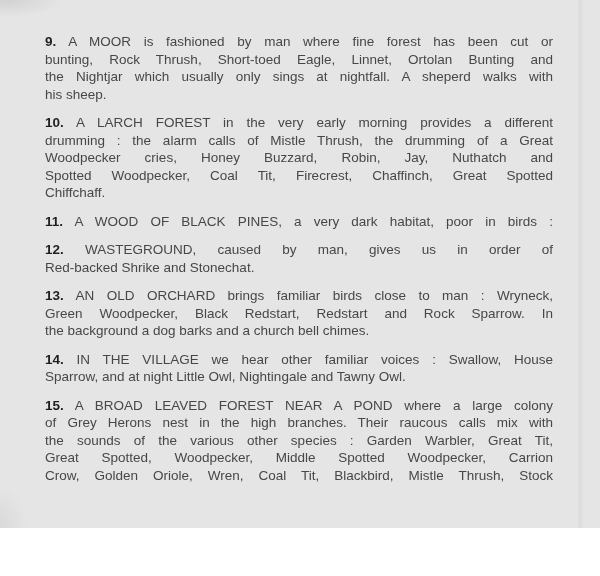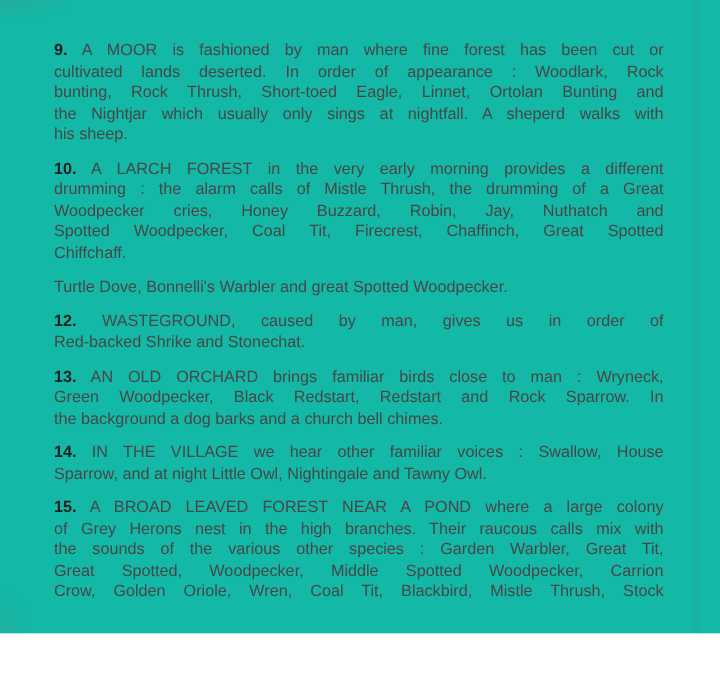--- a/index.html
+++ b/index.html
@@ -4,21 +4,21 @@
 <style>
   html, body {
     margin: 0;
     padding: 0;
     background: #ffffff;
   }
   .page {
     position: relative;
     width: 600px;
     height: 528px;
-    background: #14b8a6;
+    background: #e5e5e5;
     overflow: hidden;
     font-family: "Liberation Sans", "DejaVu Sans", sans-serif;
   }
   
   .scan-edge-right {
     position: absolute;
     left: 577px;
     top: 0;
     width: 7px;
     height: 576px;
@@ -68,34 +68,33 @@
 </head>
 <body>
 
 <div class="page">
   <div class="scan-smudge-topleft"></div>
   <div class="scan-smudge-bottomleft"></div>
   <div class="scan-edge-right"></div>
   <div class="text-column">
       <div class="para">
         <div class="line"><span class="num">9.</span> A MOOR is fashioned by man where fine forest has been cut or</div>
-        <div class="line">cultivated lands deserted. In order of appearance : Woodlark, Rock</div>
         <div class="line">bunting, Rock Thrush, Short-toed Eagle, Linnet, Ortolan Bunting and</div>
         <div class="line">the Nightjar which usually only sings at nightfall. A sheperd walks with</div>
         <div class="line endline">his sheep.</div>
       </div>
       <div class="para">
         <div class="line"><span class="num">10.</span> A LARCH FOREST in the very early morning provides a different</div>
         <div class="line">drumming : the alarm calls of Mistle Thrush, the drumming of a Great</div>
         <div class="line">Woodpecker cries, Honey Buzzard, Robin, Jay, Nuthatch and</div>
         <div class="line">Spotted Woodpecker, Coal Tit, Firecrest, Chaffinch, Great Spotted</div>
         <div class="line endline">Chiffchaff.</div>
       </div>
       <div class="para">
-        <div class="line endline">Turtle Dove, Bonnelli's Warbler and great Spotted Woodpecker.</div>
+        <div class="line"><span class="num">11.</span> A WOOD OF BLACK PINES, a very dark habitat, poor in birds :</div>
       </div>
       <div class="para">
         <div class="line"><span class="num">12.</span> WASTEGROUND, caused by man, gives us in order of</div>
         <div class="line endline">Red-backed Shrike and Stonechat.</div>
       </div>
       <div class="para">
         <div class="line"><span class="num">13.</span> AN OLD ORCHARD brings familiar birds close to man : Wryneck,</div>
         <div class="line">Green Woodpecker, Black Redstart, Redstart and Rock Sparrow. In</div>
         <div class="line endline">the background a dog barks and a church bell chimes.</div>
       </div>

